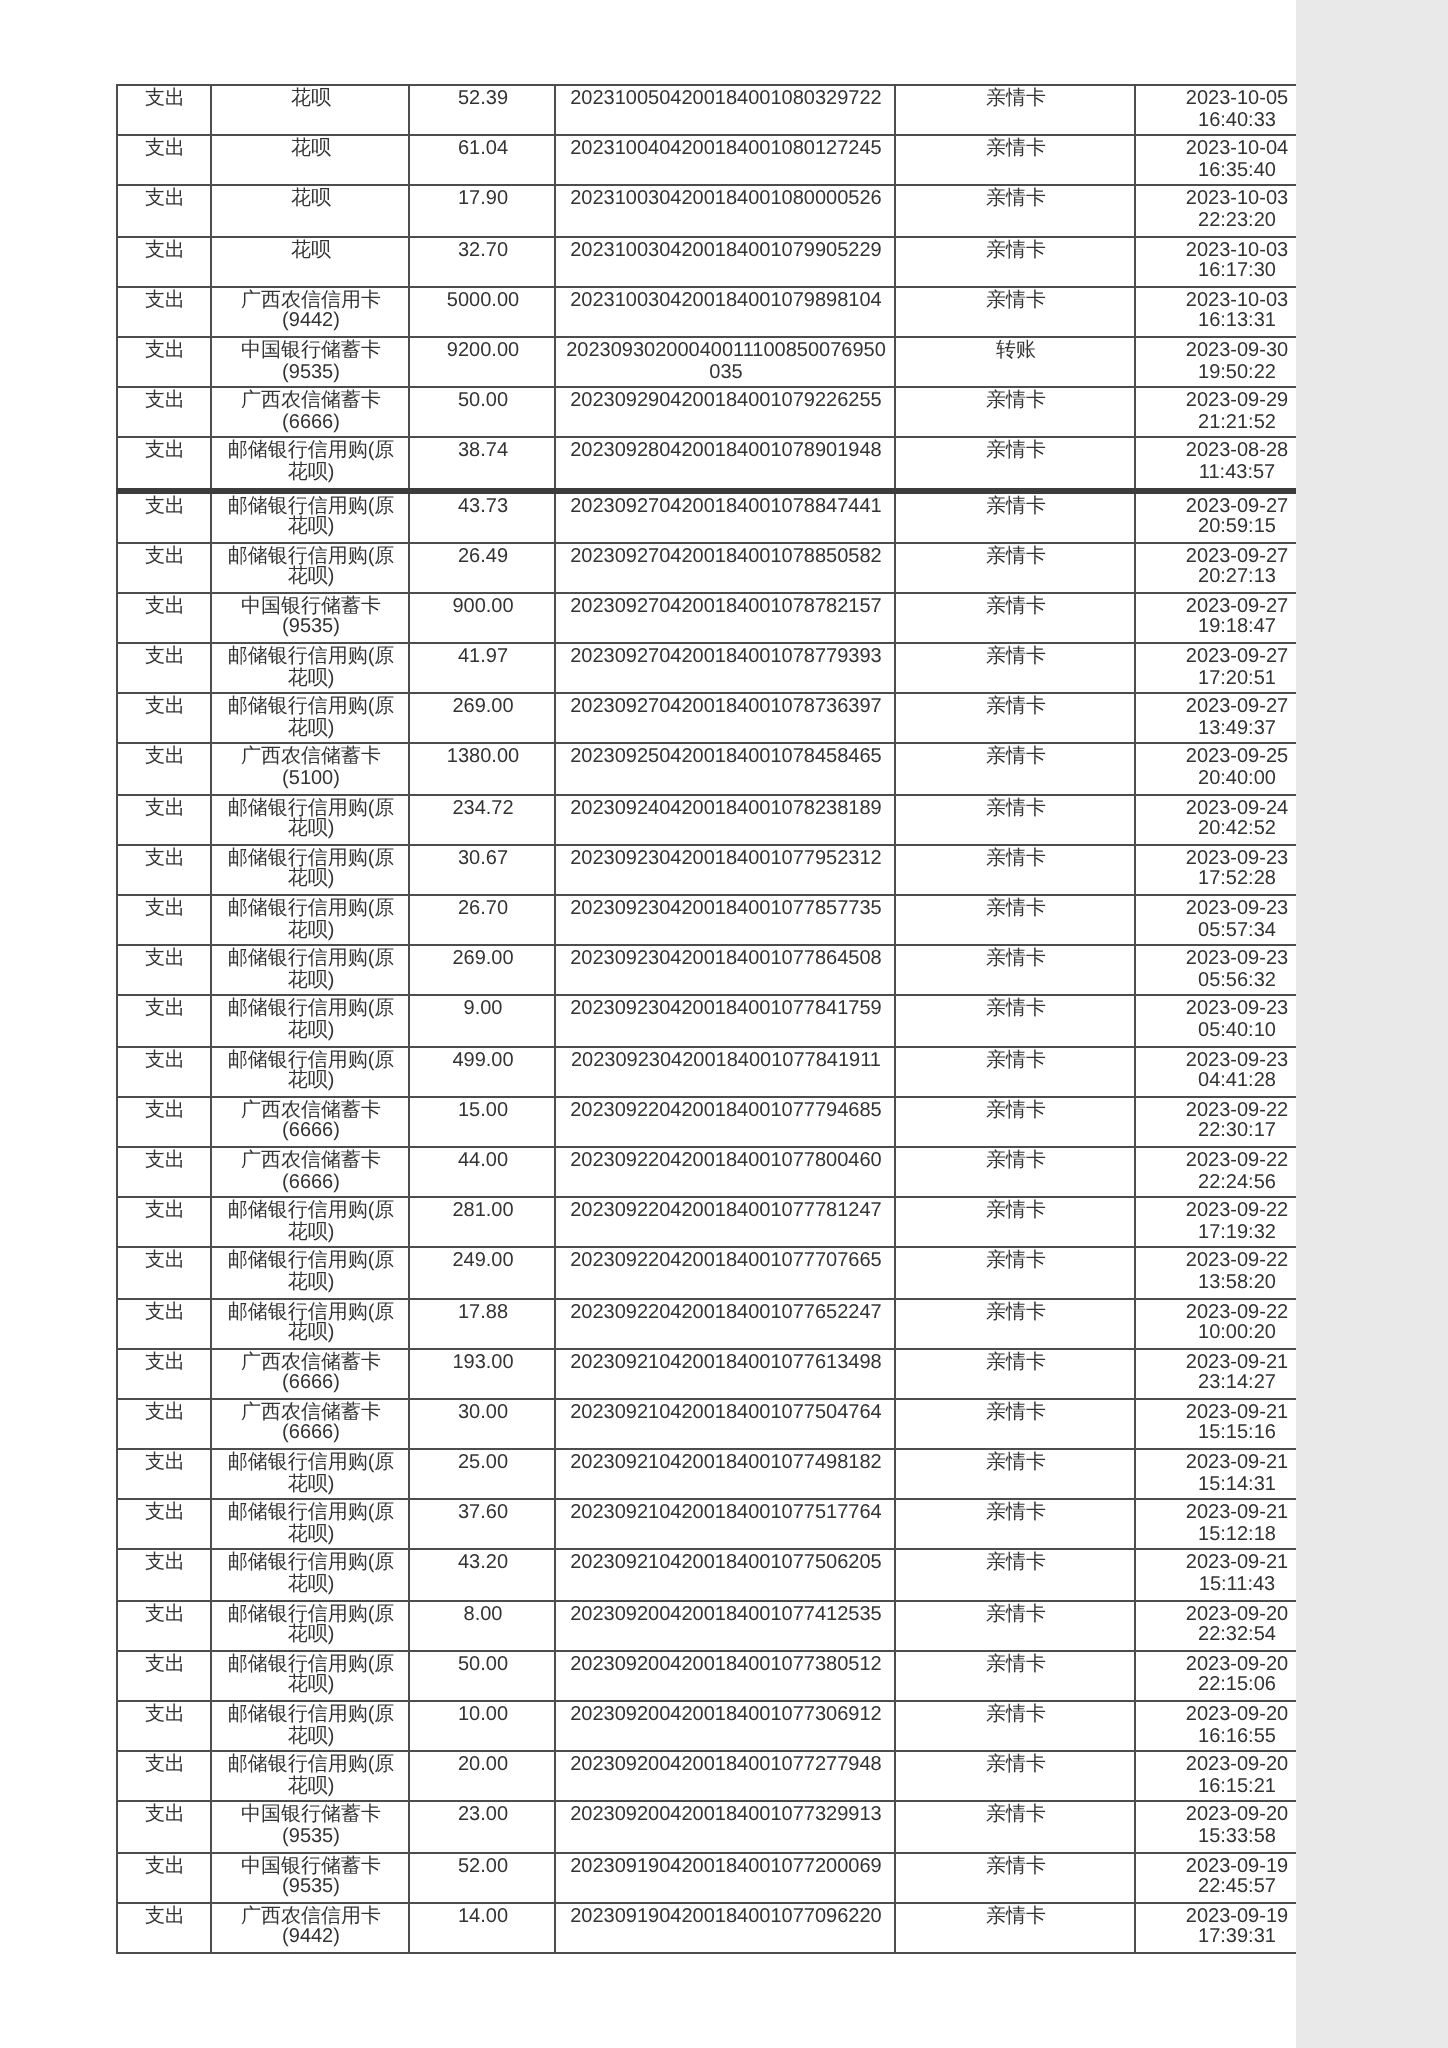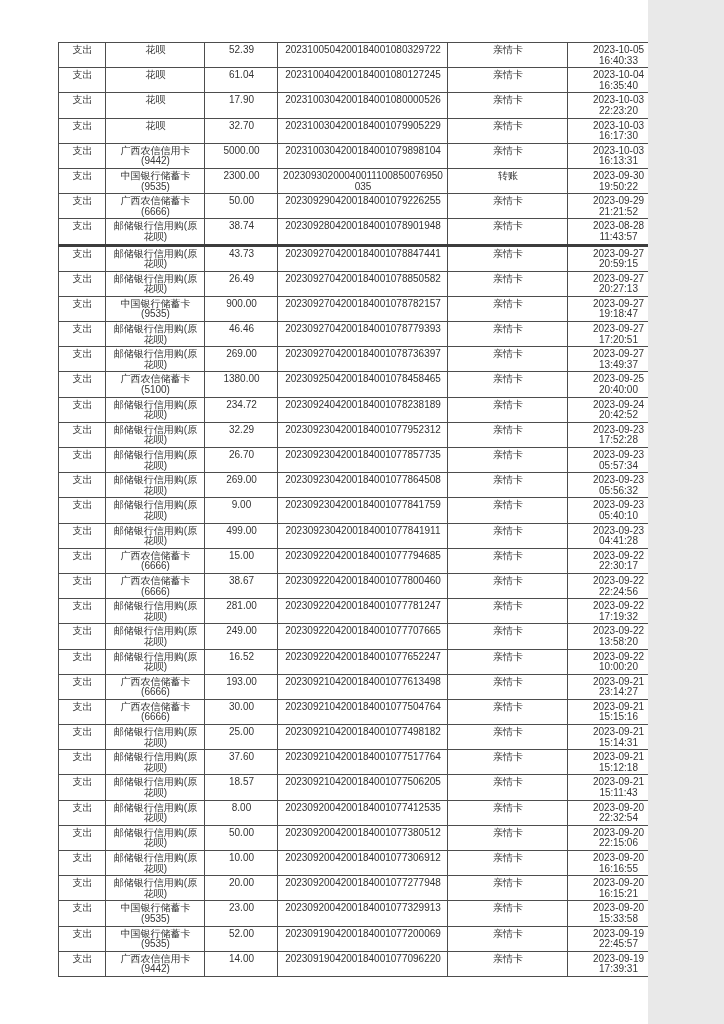--- a/index.html
+++ b/index.html
@@ -98,21 +98,21 @@
           <td>5000.00</td>
           <td>2023100304200184001079898104</td>
           <td>亲情卡</td>
           <td>2023-10-03
 16:13:31</td>
         </tr>
         <tr>
           <td>支出</td>
           <td>中国银行储蓄卡
 (9535)</td>
-          <td>2300.00</td>
+          <td>9200.00</td>
           <td>20230930200040011100850076950035</td>
           <td>转账</td>
           <td>2023-09-30
 19:50:22</td>
         </tr>
         <tr>
           <td>支出</td>
           <td>广西农信储蓄卡
 (6666)</td>
           <td>50.00</td>
@@ -158,21 +158,21 @@
           <td>900.00</td>
           <td>2023092704200184001078782157</td>
           <td>亲情卡</td>
           <td>2023-09-27
 19:18:47</td>
         </tr>
         <tr>
           <td>支出</td>
           <td>邮储银行信用购(原
 花呗)</td>
-          <td>46.46</td>
+          <td>41.97</td>
           <td>2023092704200184001078779393</td>
           <td>亲情卡</td>
           <td>2023-09-27
 17:20:51</td>
         </tr>
         <tr>
           <td>支出</td>
           <td>邮储银行信用购(原
 花呗)</td>
           <td>269.00</td>
@@ -198,21 +198,21 @@
           <td>234.72</td>
           <td>2023092404200184001078238189</td>
           <td>亲情卡</td>
           <td>2023-09-24
 20:42:52</td>
         </tr>
         <tr>
           <td>支出</td>
           <td>邮储银行信用购(原
 花呗)</td>
-          <td>32.29</td>
+          <td>30.67</td>
           <td>2023092304200184001077952312</td>
           <td>亲情卡</td>
           <td>2023-09-23
 17:52:28</td>
         </tr>
         <tr>
           <td>支出</td>
           <td>邮储银行信用购(原
 花呗)</td>
           <td>26.70</td>
@@ -258,21 +258,21 @@
           <td>15.00</td>
           <td>2023092204200184001077794685</td>
           <td>亲情卡</td>
           <td>2023-09-22
 22:30:17</td>
         </tr>
         <tr>
           <td>支出</td>
           <td>广西农信储蓄卡
 (6666)</td>
-          <td>38.67</td>
+          <td>44.00</td>
           <td>2023092204200184001077800460</td>
           <td>亲情卡</td>
           <td>2023-09-22
 22:24:56</td>
         </tr>
         <tr>
           <td>支出</td>
           <td>邮储银行信用购(原
 花呗)</td>
           <td>281.00</td>
@@ -288,21 +288,21 @@
           <td>249.00</td>
           <td>2023092204200184001077707665</td>
           <td>亲情卡</td>
           <td>2023-09-22
 13:58:20</td>
         </tr>
         <tr>
           <td>支出</td>
           <td>邮储银行信用购(原
 花呗)</td>
-          <td>16.52</td>
+          <td>17.88</td>
           <td>2023092204200184001077652247</td>
           <td>亲情卡</td>
           <td>2023-09-22
 10:00:20</td>
         </tr>
         <tr>
           <td>支出</td>
           <td>广西农信储蓄卡
 (6666)</td>
           <td>193.00</td>
@@ -338,21 +338,21 @@
           <td>37.60</td>
           <td>2023092104200184001077517764</td>
           <td>亲情卡</td>
           <td>2023-09-21
 15:12:18</td>
         </tr>
         <tr>
           <td>支出</td>
           <td>邮储银行信用购(原
 花呗)</td>
-          <td>18.57</td>
+          <td>43.20</td>
           <td>2023092104200184001077506205</td>
           <td>亲情卡</td>
           <td>2023-09-21
 15:11:43</td>
         </tr>
         <tr>
           <td>支出</td>
           <td>邮储银行信用购(原
 花呗)</td>
           <td>8.00</td>

